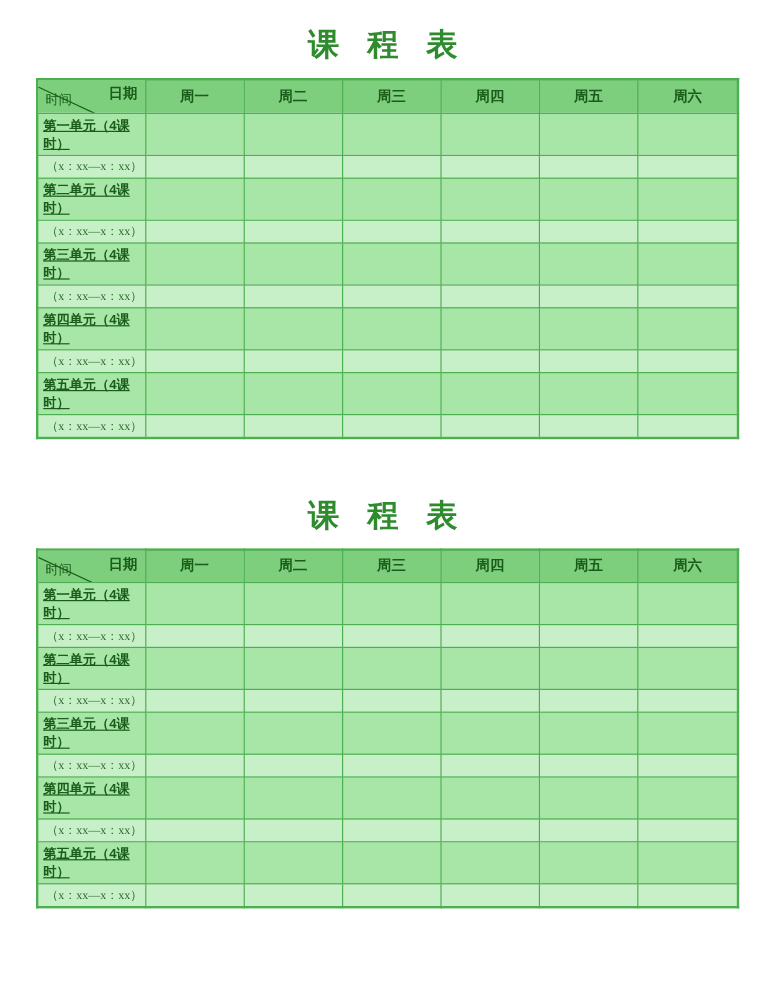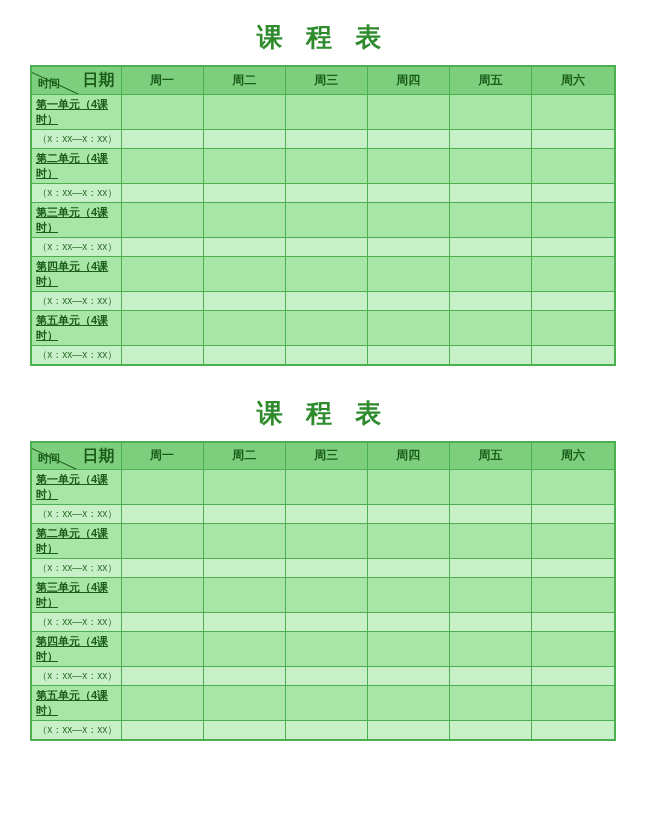--- a/index.html
+++ b/index.html
@@ -4,21 +4,21 @@
   <style>
     * { margin: 0; padding: 0; box-sizing: border-box; }
     body {
       background: #fff;
       font-family: "Microsoft YaHei", SimHei, sans-serif;
       width: 646px;
       min-height: 839px;
       padding: 20px 30px;
     }
     .schedule-container {
-      margin-bottom: 30px;
+      margin-bottom: 46px;
     }
     .schedule-title {
       text-align: center;
       font-size: 26px;
       font-weight: bold;
       color: #2e8b2e;
       letter-spacing: 8px;
       margin-bottom: 10px;
     }
     table {
@@ -43,30 +43,30 @@
       background-color: #7dce7d;
       position: relative;
       width: 90px;
       height: 28px;
     }
     .corner-cell .corner-date {
       position: absolute;
       top: 3px;
       right: 6px;
       color: #1a5c1a;
-      font-size: 16px;
+      font-size: 12px;
       font-weight: bold;
     }
     .corner-cell .corner-time {
       position: absolute;
       bottom: 3px;
       left: 6px;
       color: #1a5c1a;
       font-size: 11px;
-      font-weight: bold;
+      font-weight: normal;
     }
     .corner-cell .diagonal-line {
       position: absolute;
       top: 0; left: 0; right: 0; bottom: 0;
       overflow: hidden;
     }
     .corner-cell .diagonal-line::after {
       content: '';
       position: absolute;
       top: 0; left: 0;
@@ -94,22 +94,23 @@
       background-color: #a8e6a8 !important;
       color: #1a5c1a !important;
       font-weight: bold;
       text-align: left !important;
       padding-left: 4px !important;
       text-decoration: underline;
     }
     .time-label {
       background-color: #c8f0c8 !important;
       color: #2e6e2e !important;
-      text-align: center;
+      text-align: right;
       padding-left: 4px !important;
+      font-family: Liberation Serif, serif;
     }
   </style>
 </head>
 <body>
 
 <div id="app">
     <div class="schedule-container">
       <div class="schedule-title">课 程 表</div>
       <table>
         <thead>

